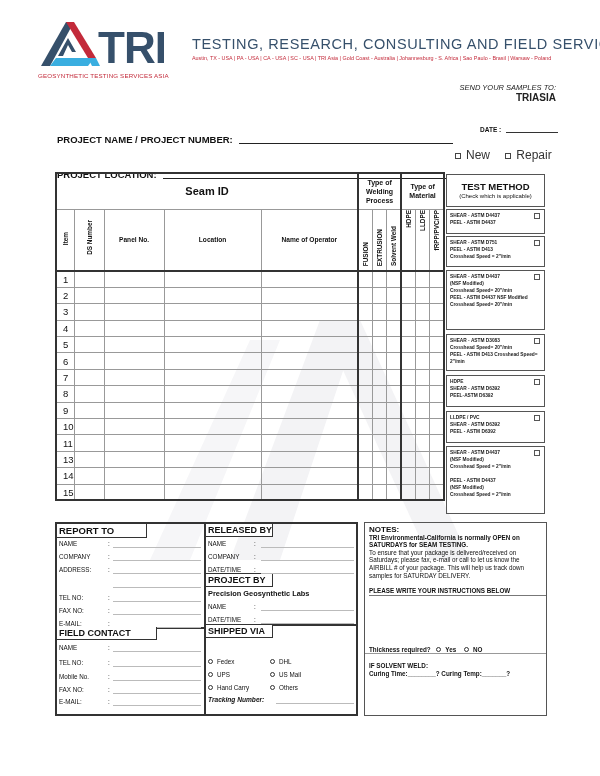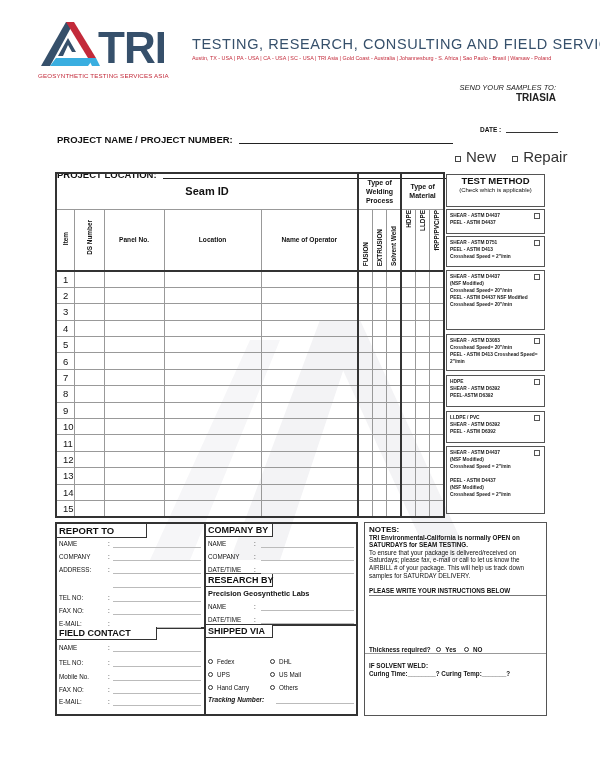--- a/index.html
+++ b/index.html
@@ -16,40 +16,40 @@
   .tagline { position: absolute; left: 192px; top: 36px; font-size: 14.5px; color: #36506b; letter-spacing: 0.6px; white-space: nowrap; }
   .locations { position: absolute; left: 192px; top: 55px; font-size: 5.4px; color: #c32a3a; white-space: nowrap; }
   .send-label { position: absolute; right: 44px; top: 83px; font-size: 7.5px; font-style: italic; color: #222; text-align: center; }
   .send-dest { position: absolute; right: 44px; top: 92px; font-size: 10px; font-weight: bold; color: #222; }
 
   .date-row { position: absolute; left: 480px; top: 126px; font-size: 6.5px; font-weight: bold; }
   .date-line { display: inline-block; width: 52px; border-bottom: 1px solid #333; margin-left: 3px; vertical-align: -1px; }
 
   .proj-row { position: absolute; left: 57px; font-size: 9.5px; font-weight: bold; white-space: nowrap; }
   .proj-row .line { display: inline-block; border-bottom: 1px solid #222; vertical-align: -1px; margin-left: 4px; }
-  .cb-row { position: absolute; left: 455px; top: 148px; font-size: 15px; color: #333; white-space: nowrap; }
+  .cb-row { position: absolute; left: 455px; top: 148px; font-size: 12px; color: #333; white-space: nowrap; }
   .sq { display: inline-block; width: 6px; height: 6px; border: 1px solid #444; margin-right: 5px; vertical-align: 0; }
   .cb-row span.item { margin-right: 12px; }
 
   
   .seam-table { position: absolute; left: 55px; top: 172px; border-collapse: collapse; table-layout: fixed; }
   .seam-table td, .seam-table th { border: 1px solid #999; padding: 0; font-weight: bold; }
   .seam-table .thick-b { border-bottom: 2px solid #333; }
   .seam-table th.head-big { font-size: 11px; height: 36px; border-top: 2px solid #333; }
   .vert { writing-mode: vertical-rl; transform: rotate(180deg); font-size: 6.4px; white-space: nowrap; display: inline-block; }
   .col-h { font-size: 6.6px; text-align: center; }
   .seam-table td.num { font-size: 9.5px; font-weight: normal; padding-left: 6px; height: 16.4px; }
   .seam-table td.cell { font-weight: normal; }
   .bl2 { border-left: 2px solid #333 !important; }
   .br2 { border-right: 2px solid #333 !important; }
   .subhead { font-size: 7px; text-align: center; line-height: 9px; }
 
   
   .tm-head { position: absolute; left: 446px; top: 174px; width: 99px; height: 33px; border: 1px solid #555; text-align: center; }
-  .tm-head .t1 { font-size: 9.5px; font-weight: bold; margin-top: 0; }
+  .tm-head .t1 { font-size: 9.5px; font-weight: bold; margin-top: 6px; }
   .tm-head .t2 { font-size: 6px; margin-top: 1px; }
   .tm-box { position: absolute; left: 446px; width: 99px; border: 1px solid #555; padding: 2px 3px; font-family: "Liberation Sans", sans-serif; font-size: 4.8px; font-weight: bold; line-height: 7px; color: #222; }
   .tm-box .chk { position: absolute; right: 4px; top: 3px; width: 6px; height: 6px; border: 1px solid #555; }
 
   
   .bottom { position: absolute; left: 55px; top: 522px; width: 303px; height: 194px; border: 2px solid #333; }
   .sec-title { position: absolute; border: 1px solid #333; border-top: none; border-left: none; font-size: 9px; font-weight: bold; padding: 1px 2px; background: #fff; white-space: nowrap; }
   .fld { position: absolute; font-size: 6.3px; white-space: nowrap; }
   .fld-line { position: absolute; border-bottom: 1px solid #bbb; height: 1px; }
   .vdiv { position: absolute; top: 0; bottom: 0; border-left: 2px solid #333; }
@@ -262,33 +262,20 @@
         <td class="cell "></td>
         <td class="cell bl2"></td>
         <td class="cell "></td>
         <td class="cell "></td>
         <td class="cell bl2"></td>
         <td class="cell "></td>
         <td class="cell br2"></td>
       </tr>
       <tr>
         <td class="num " style="border-left: 2px solid rgb(51, 51, 51);">11</td>
-        <td class="cell "></td>
-        <td class="cell "></td>
-        <td class="cell "></td>
-        <td class="cell "></td>
-        <td class="cell bl2"></td>
-        <td class="cell "></td>
-        <td class="cell "></td>
-        <td class="cell bl2"></td>
-        <td class="cell "></td>
-        <td class="cell br2"></td>
-      </tr>
-      <tr>
-        <td class="num " style="border-left: 2px solid rgb(51, 51, 51);">12</td>
         <td class="cell "></td>
         <td class="cell "></td>
         <td class="cell "></td>
         <td class="cell "></td>
         <td class="cell bl2"></td>
         <td class="cell "></td>
         <td class="cell "></td>
         <td class="cell bl2"></td>
         <td class="cell "></td>
         <td class="cell br2"></td>
@@ -411,22 +398,22 @@
       <div class="fld-line" style="left: 56px; top: 77px; width: 88px;"></div>
       <div class="fld" style="left: 2px; top: 83px;">FAX NO:</div>
       <div class="fld" style="left: 51px; top: 83px;">:</div>
       <div class="fld-line" style="left: 56px; top: 90px; width: 88px;"></div>
       <div class="fld" style="left: 2px; top: 96px;">E-MAIL:</div>
       <div class="fld" style="left: 51px; top: 96px;">:</div>
       <div class="fld-line" style="left: 56px; top: 103px; width: 88px;"></div>
       <div class="fld-line" style="left: 56px; top: 63px; width: 88px;"></div>
     </div>
 
-  <div class="sec-title" style="left:149px; top:0; width:67px;">COMPANY BY</div>
-  <div class="sec-title" style="left:149px; top:49px; width:67px; border-top:1px solid #333;">RESEARCH BY</div>
+  <div class="sec-title" style="left:149px; top:0; width:67px;">RELEASED BY</div>
+  <div class="sec-title" style="left:149px; top:49px; width:67px; border-top:1px solid #333;">PROJECT BY</div>
   <div class="fld" style="left:151px; top:65px; font-size:7.4px; font-weight:bold;">Precision Geosynthetic Labs</div>
   <div id="released-fields">
       <div class="fld" style="left: 151px; top: 16px;">NAME</div>
       <div class="fld" style="left: 197px; top: 16px;">:</div>
       <div class="fld-line" style="left: 204px; top: 23px; width: 93px;"></div>
       <div class="fld" style="left: 151px; top: 29px;">COMPANY</div>
       <div class="fld" style="left: 197px; top: 29px;">:</div>
       <div class="fld-line" style="left: 204px; top: 36px; width: 93px;"></div>
       <div class="fld" style="left: 151px; top: 42px;">DATE/TIME</div>
       <div class="fld" style="left: 197px; top: 42px;">:</div>

